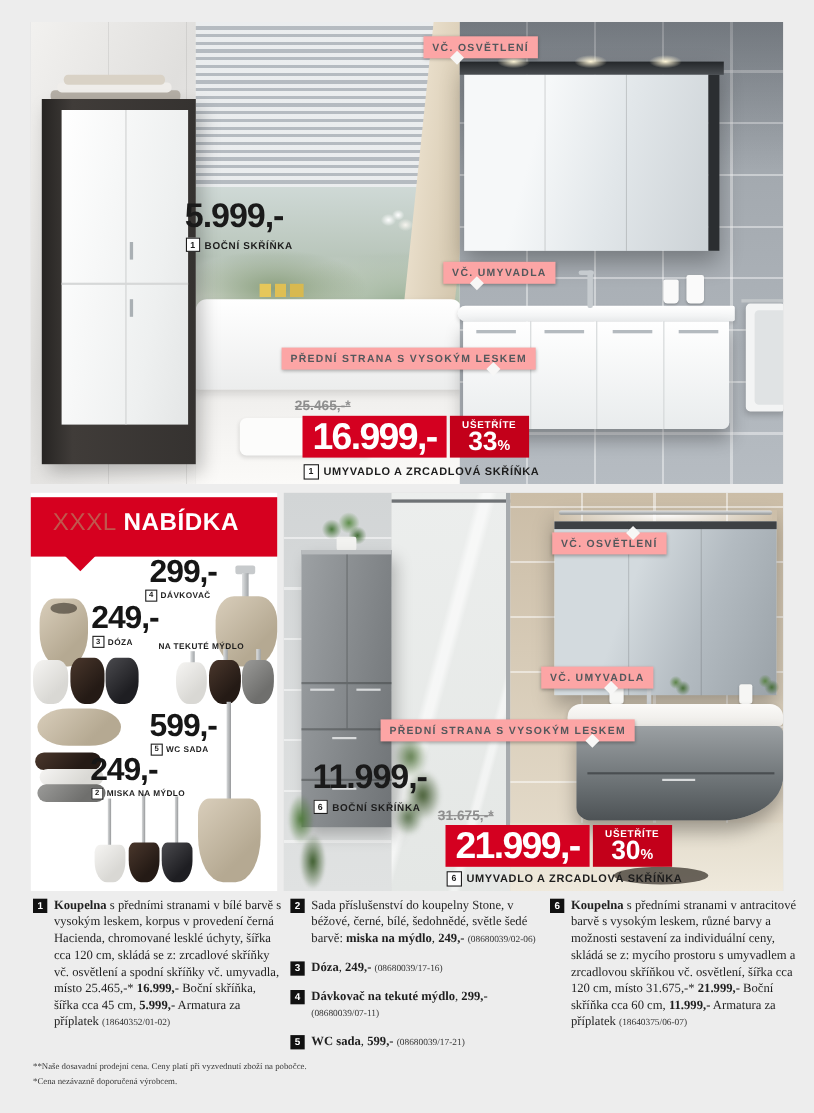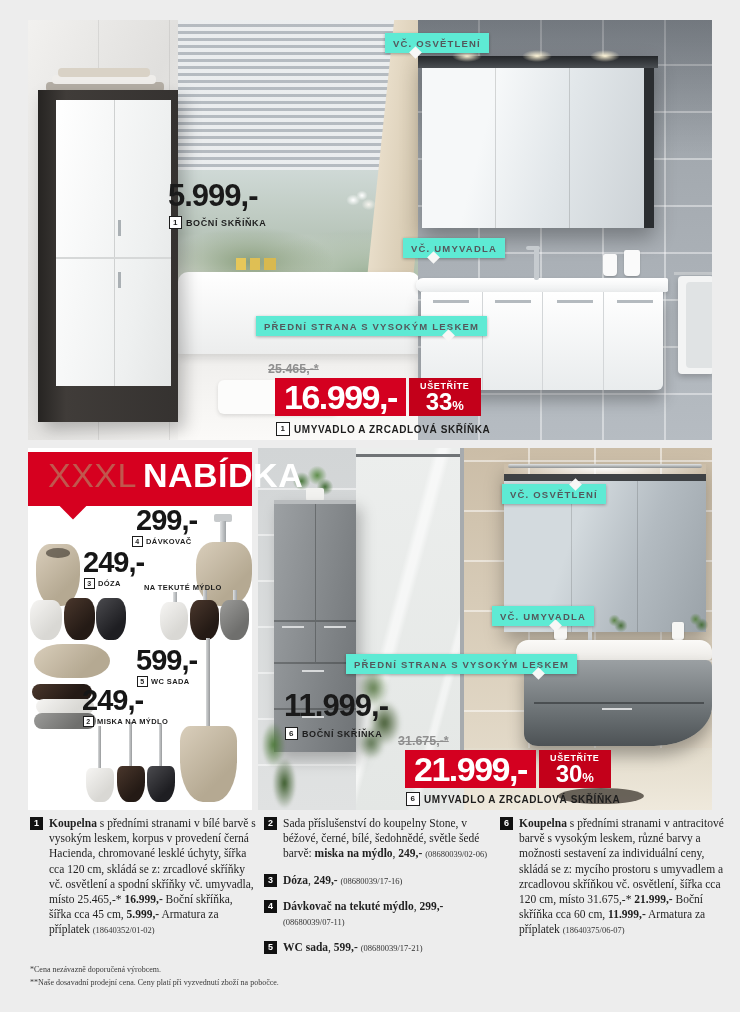--- a/index.html
+++ b/index.html
@@ -108,42 +108,42 @@
   .b-acc{position:absolute;}
   .acc-cyl{background:#f6f6f4;border-radius:2px 2px 3px 3px;box-shadow:0 1px 2px rgba(0,0,0,.25);}
   .acc-green{background:radial-gradient(8px 8px at 40% 40%,#5c8448,transparent 75%),radial-gradient(9px 9px at 65% 60%,#49703a,transparent 75%);}
   .b-faucet{left:330px;top:174px;width:4px;height:18px;background:#c9cdd0;}
   .b-mat{left:300px;top:340px;width:86px;height:16px;background:#3c352d;border-radius:50%;opacity:.75;}
   .b-leaf{left:-6px;top:268px;width:54px;height:96px;background:
     radial-gradient(16px 30px at 40% 30%,#4f7a3c,transparent 75%),
     radial-gradient(16px 34px at 60% 70%,#3c5c2c,transparent 75%);filter:blur(1px);}
 
   
-  .badge{position:absolute;background:#5eead4;color:#54585c;font-weight:bold;font-size:9.5px;letter-spacing:1.2px;padding:5px 8px 4px;white-space:nowrap;box-shadow:0 1px 3px rgba(0,0,0,.3);z-index:5;}
+  .badge{position:absolute;background:#fca5a5;color:#54585c;font-weight:bold;font-size:9.5px;letter-spacing:1.2px;padding:5px 8px 4px;white-space:nowrap;box-shadow:0 1px 3px rgba(0,0,0,.3);z-index:5;}
   .badge::after{content:"";position:absolute;width:9px;height:9px;background:#f7f7f6;transform:rotate(45deg);left:26px;bottom:-4px;}
   .badge.up::after{bottom:auto;top:-4px;left:auto;right:26px;}
   .badge.pt-right::after{left:auto;right:34px;}
 
   .big-price{position:absolute;font-weight:bold;font-size:31px;letter-spacing:-1px;color:#1a1a1a;z-index:5;white-space:nowrap;}
   .tag{position:absolute;display:flex;align-items:center;gap:4px;font-weight:bold;font-size:9px;letter-spacing:.6px;color:#1d1d1d;white-space:nowrap;z-index:5;}
   .tag .nbox{width:11px;height:11px;border:1.5px solid #1d1d1d;background:#fff;font-size:8px;line-height:11px;text-align:center;flex:0 0 auto;}
   .old{position:absolute;font-weight:bold;font-size:12.5px;color:#8f8f8f;text-decoration:line-through;z-index:5;white-space:nowrap;}
 
   .deal{position:absolute;display:flex;gap:3px;z-index:6;}
   .deal .main{background:#d40020;color:#fff;font-weight:bold;font-size:34px;line-height:38px;height:38px;letter-spacing:-1.5px;padding:0 9px;white-space:nowrap;}
   .deal .save{background:#c3001a;color:#fff;width:72px;height:38px;text-align:center;overflow:hidden;}
   .deal .save .w{display:block;font-weight:bold;font-size:9px;letter-spacing:.6px;margin-top:3px;}
   .deal .save .v{font-weight:bold;font-size:24px;line-height:22px;}
   .deal .save .u{font-weight:bold;font-size:13px;}
 
   
   .offer-panel{position:absolute;left:28px;top:448px;width:224px;height:362px;background:#fff;}
   .banner{position:absolute;left:0;top:4px;width:224px;height:54px;background:#d6001f;z-index:2;}
   .banner-diamond{position:absolute;left:32px;top:40px;width:26px;height:26px;background:#d6001f;transform:rotate(45deg);z-index:1;}
-  .banner-text{position:absolute;left:20px;top:0;line-height:54px;font-size:34px;font-weight:bold;letter-spacing:.5px;z-index:3;white-space:nowrap;}
+  .banner-text{position:absolute;left:20px;top:0;line-height:54px;font-size:22px;font-weight:bold;letter-spacing:.5px;z-index:3;white-space:nowrap;}
   .banner-text .brand{color:#c0574d;font-weight:normal;}
   .banner-text .word{color:#fff;margin-left:6px;}
 
   .p-price{position:absolute;font-weight:bold;font-size:29px;letter-spacing:-1px;color:#161616;z-index:4;white-space:nowrap;}
   .p-tag{position:absolute;z-index:4;font-weight:bold;font-size:7.5px;letter-spacing:.4px;color:#1d1d1d;white-space:nowrap;}
   .p-tag .row{display:flex;align-items:center;gap:3px;}
   .p-tag .nbox{width:9px;height:9px;border:1px solid #1d1d1d;background:#fff;font-size:7px;line-height:9px;text-align:center;flex:0 0 auto;}
   .p-tag .l2{margin-left:12px;margin-top:36px;}
 
   .prod{position:absolute;}
@@ -440,17 +440,17 @@
     </div>
     <div class="desc-col" style="left:500px;width:226px;">
       <div class="desc-item">
         <span class="desc-num">6</span>
         <span class="desc-body"><span class="b">Koupelna</span><span> s předními stranami v antracitové barvě s vysokým leskem, různé barvy a možnosti sestavení za individuální ceny, skládá se z: mycího prostoru s umyvadlem a zrcadlovou skříňkou vč. osvětlení, šířka cca 120 cm, místo 31.675,-* </span><span class="b">21.999,-</span><span> Boční skříňka cca 60 cm, </span><span class="b">11.999,-</span><span> Armatura za příplatek </span><span class="sm">(18640375/06-07)</span></span>
       </div>
     </div>
   </div>
 
   <div class="footnotes">
+    <div>**Naše dosavadní prodejní cena. Ceny platí při vyzvednutí zboží na pobočce.</div>
     <div>*Cena nezávazně doporučená výrobcem.</div>
-    <div>**Naše dosavadní prodejní cena. Ceny platí při vyzvednutí zboží na pobočce.</div>
   </div>
 
 </div>
 
 </body></html>

